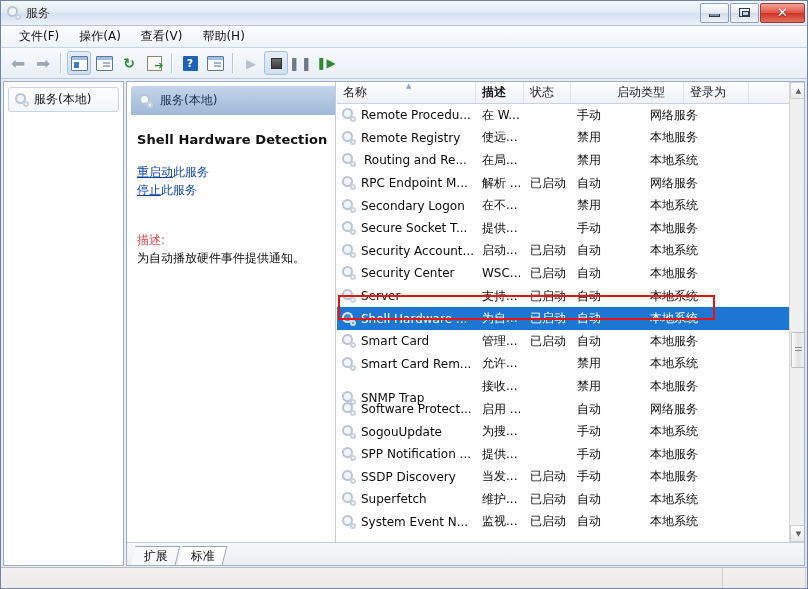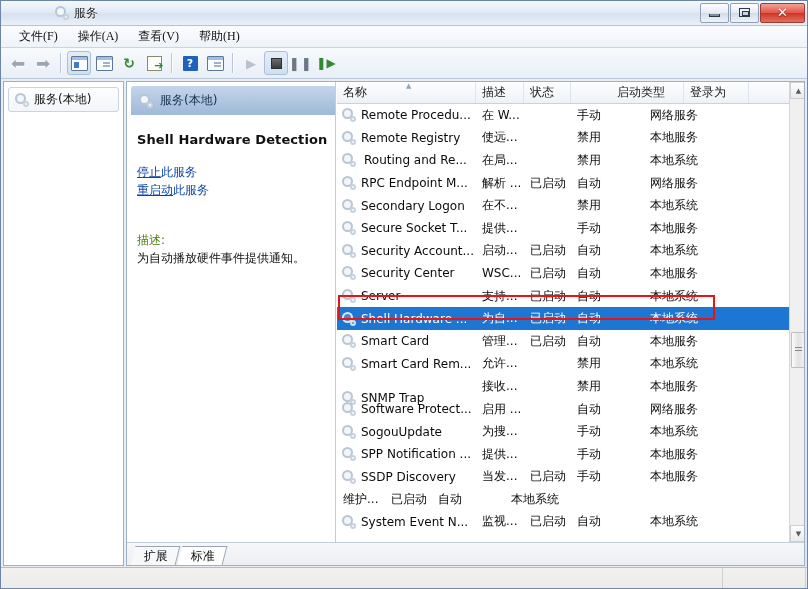--- a/index.html
+++ b/index.html
@@ -17,21 +17,21 @@
     background: linear-gradient(180deg,#e8eef6 0%, #dde5f0 100%);
     border: 1px solid #6d85a8;
     overflow: hidden;
   }
 
   
   .titlebar {
     position: absolute; left: 0; top: 0; width: 806px; height: 25px;
     background: linear-gradient(180deg,#f4f8fc 0%, #e2ebf5 45%, #d6e2f0 55%, #e9f0f8 100%);
     border-bottom: 1px solid #b3c4d9;
-    display: flex; align-items: center; padding-left: 48px;
+    display: flex; align-items: center;
   }
   .title-icon {
     width: 16px; height: 16px; margin-left: 6px; margin-right: 5px;
     position: relative; flex: 0 0 auto;
   }
   .title-text {
     font-size: 12px; color: #1a1a1a; text-shadow: 0 1px 0 #ffffff;
     white-space: nowrap;
   }
   .wincontrols {
@@ -57,21 +57,21 @@
   .glyph-max::after { content:""; position:absolute; left:2px; top:2px; width:5px; height:3px; border:1px solid #2b3a4d; background:#c9d4e1;}
 
   
   .menubar {
     position: absolute; left: 0; top: 25px; width: 806px; height: 22px;
     background: linear-gradient(180deg,#fbfcfe 0%, #eef3f9 100%);
     border-bottom: 1px solid #c9d5e3;
     display: flex; align-items: center; padding-left: 8px;
   }
   .menuitem {
-    padding: 2px 10px; font-size: 12px; color: #111; white-space: nowrap; font-family: Liberation Serif, serif;
+    padding: 2px 10px; font-size: 12px; color: #111; white-space: nowrap;
   }
 
   
   .toolbar {
     position: absolute; left: 0; top: 47px; width: 806px; height: 31px;
     background: linear-gradient(180deg,#f7fafd 0%, #e9eff7 100%);
     border-bottom: 1px solid #b9c7d8;
     display: flex; align-items: center; padding-left: 5px; gap: 1px;
   }
   .tbtn {
@@ -143,21 +143,21 @@
     display: flex; align-items: center; gap: 7px; padding-left: 8px;
     color: #17304d; font-size: 12px;
   }
   .detail-title {
     margin: 17px 0 0 10px; font-size: 13px; font-weight: bold; color: #111;
     letter-spacing: .1px;
   }
   .detail-links { margin: 16px 0 0 10px; line-height: 18px; }
   .dlink { color: #0b44a8; font-size: 12px; }
   .dlink u { text-decoration: underline; }
-  .detail-desc-label { margin: 33px 0 0 10px; font-size: 12px; color: #4d7c0f; }
+  .detail-desc-label { margin: 33px 0 0 10px; font-size: 12px; color: #ef4444; }
   .detail-desc { margin: 1px 0 0 10px; font-size: 12px; color: #111; line-height: 16px; }
 
   
   .cog { position: relative; width: 14px; height: 14px; flex: 0 0 auto; }
   .cog .c1 {
     position: absolute; left: 0; top: 0; width: 11px; height: 11px;
     border: 2px solid #6f99c4; border-radius: 50%; background: #eef5fb;
   }
   .cog .c2 {
     position: absolute; right: 0; bottom: 0; width: 6px; height: 6px;
@@ -348,36 +348,36 @@
         <div class="detail-header">
           <span class="cog dim">
             <span class="c1"></span>
               <span class="c2"></span>
           </span>
           <span>服务(本地)</span>
         </div>
         <div class="detail-title">Shell Hardware Detection</div>
         <div class="detail-links">
           <div class="dlink">
-            <u>停止</u><span>此服务</span>
+            <u>重启动</u><span>此服务</span>
           </div>
           <div class="dlink">
-            <u>重启动</u><span>此服务</span>
+            <u>停止</u><span>此服务</span>
           </div>
         </div>
         <div class="detail-desc-label">描述:</div>
         <div class="detail-desc">为自动播放硬件事件提供通知。</div>
       </div>
 
       <div class="list">
         <div class="list-header" id="list-header">
             <div class="hcell sorted" style="width: 139px; flex: 0 0 139px;">
               <span>名称</span>
             </div>
-            <div class="hcell" style="width: 48px; flex: 0 0 48px;">
+            <div class="hcell" style="width: 48px; flex: 0 0 48px; font-weight: bold;">
               <span>描述</span>
             </div>
             <div class="hcell" style="width: 47px; flex: 0 0 47px;">
               <span>状态</span>
             </div>
             <div class="hcell" style="width: 73px; flex: 0 0 73px; margin-left: 40px;">
               <span>启动类型</span>
             </div>
             <div class="hcell" style="width: 65px; flex: 0 0 65px;">
               <span>登录为</span>
@@ -602,20 +602,27 @@
                   <span class="c2"></span>
                 </span>
                 <span>SSDP Discovery</span>
               </div>
               <div class="cell" style="width: 48px; flex: 0 0 48px;">当发...</div>
               <div class="cell" style="width: 47px; flex: 0 0 47px;">已启动</div>
               <div class="cell" style="width: 73px; flex: 0 0 73px;">手动</div>
               <div class="cell" style="width: 65px; flex: 0 0 65px;">本地服务</div>
             </div>
             <div class="row">
+              <div class="cell name" style="width: 139px; flex: 0 0 139px;">
+                <span class="cog dim">
+                  <span class="c1"></span>
+                  <span class="c2"></span>
+                </span>
+                <span>Superfetch</span>
+              </div>
               <div class="cell" style="width: 48px; flex: 0 0 48px;">维护...</div>
               <div class="cell" style="width: 47px; flex: 0 0 47px;">已启动</div>
               <div class="cell" style="width: 73px; flex: 0 0 73px;">自动</div>
               <div class="cell" style="width: 65px; flex: 0 0 65px;">本地系统</div>
             </div>
             <div class="row">
               <div class="cell name" style="width: 139px; flex: 0 0 139px;">
                 <span class="cog dim">
                   <span class="c1"></span>
                   <span class="c2"></span>

